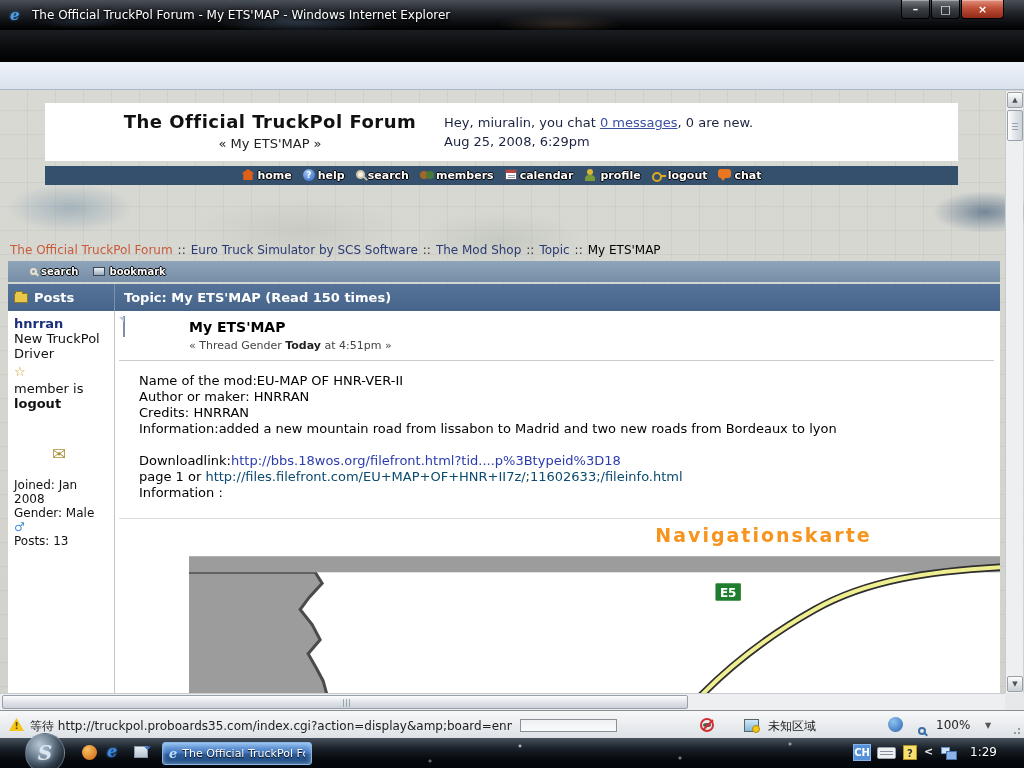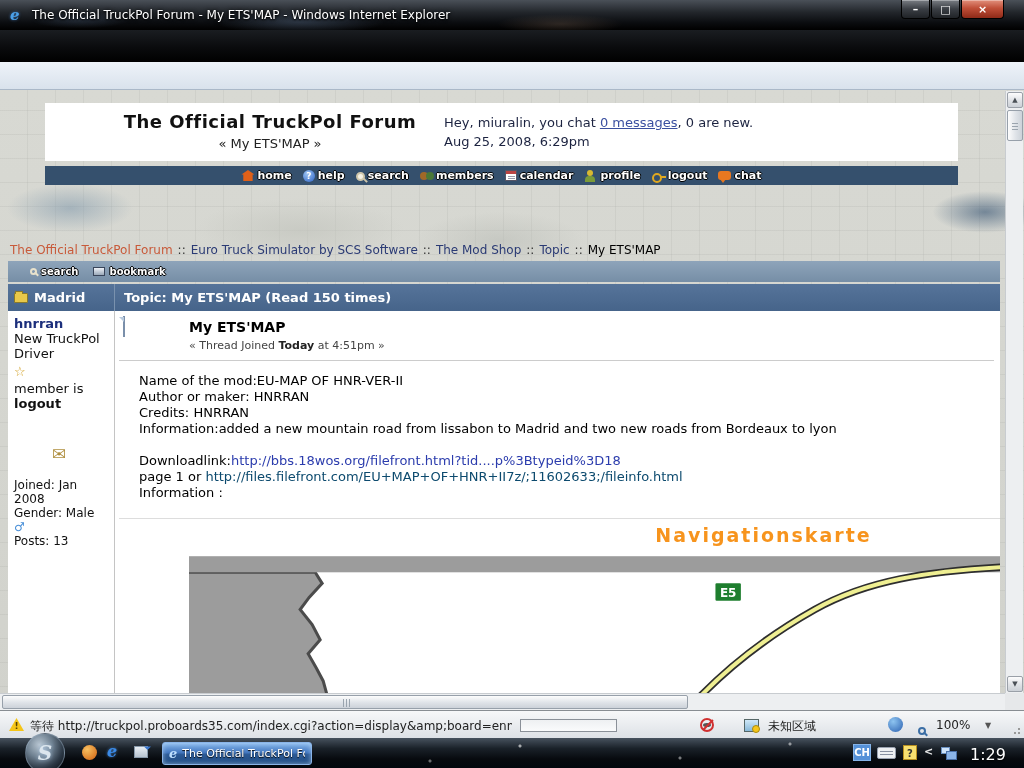--- a/index.html
+++ b/index.html
@@ -101,21 +101,21 @@
 
 .pageheader { position:absolute; left:45px; top:13px; width:913px; height:58px; background:#fff; }
 .ph-titles { position:absolute; left:60px; top:8px; width:330px; text-align:center; }
 .ph-title { font-size:18px; font-weight:bold; color:#111; letter-spacing:.5px; }
 .ph-sub { font-size:13px; color:#222; margin-top:4px; }
 .ph-greet { position:absolute; left:399px; top:10px; font-size:13px; color:#1c2340; line-height:19px; }
 .msg-link { color:#3a4fa0;text-decoration:underline; }
 
 .fnavbar { position:absolute; left:45px; top:76px; width:913px; height:19px; background:#35506d;
   display:flex; align-items:center; justify-content:center; gap:11px; }
-.fbtn { display:flex; align-items:center; gap:3px; font-size:11px; font-weight:bold; color:#fff;
+.fbtn { display:flex; gap:3px; font-size:11px; font-weight:bold; color:#fff;
   text-shadow:-1px 0 #000,1px 0 #000,0 -1px #000,0 1px #000; }
 .fb { position:relative; display:inline-block; width:13px; height:12px; flex:none; }
 .fb-home { background:#e06018; clip-path:polygon(50% 0,100% 42%,86% 42%,86% 100%,14% 100%,14% 42%,0 42%); height:11px; }
 .fb-help { border-radius:50%; background:radial-gradient(circle at 35% 30%,#9cc4f4,#2d62c4); width:12px; }
 .fb-help:after { content:"?"; position:absolute; left:0; right:0; top:0; text-align:center; font-size:9px; line-height:12px; color:#fff; text-shadow:none; }
 .fb-search { width:9px; height:9px; border:2px solid #cfc6ab; border-radius:50%; background:#f6f2e4; top:1px; }
 .fb-search:after { content:""; position:absolute; width:6px; height:2px; background:#cfc6ab; transform:rotate(45deg); right:-5px; bottom:-2px; }
 .fb-members:before { content:""; position:absolute; left:0; top:2px; width:8px; height:8px; border-radius:50%; background:#a06828; }
 .fb-members:after { content:""; position:absolute; left:6px; top:2px; width:8px; height:8px; border-radius:50%; background:#4a7838; }
 .fb-cal { background:#fff; border:1px solid #556; width:12px; height:11px; }
@@ -242,21 +242,21 @@
 .taskbtn .tb-t { font-size:11px; color:#fff; text-shadow:0 1px 1px #000; white-space:nowrap; overflow:hidden; }
 .tr-ch { position:absolute; left:853px; top:6px; width:18px; height:17px; background:#5591d8; border:1px solid #86b4e8;
   color:#fff; font-size:10px; font-weight:bold; text-align:center; line-height:16px; }
 .tr-kbd { position:absolute; left:877px; top:9px; width:19px; height:12px; background:#eef0f2; border:1px solid #9aa2b0; border-radius:2px; }
 .tr-kbd:after { content:""; position:absolute; left:2px; top:3px; width:13px; height:1px; background:#8890a0; box-shadow:0 3px 0 #8890a0; }
 .tr-q { position:absolute; left:903px; top:7px; width:14px; height:15px; background:#f8e070; border:1px solid #b89020;
   color:#333; font-size:10px; font-weight:bold; text-align:center; line-height:15px; }
 .tr-arrow { position:absolute; left:924px; top:7px; color:#e8e8e8; font-size:11px; font-weight:bold; }
 .tr-net { position:absolute; left:941px; top:9px; width:9px; height:7px; background:#cfe4fa; border:1px solid #6a90c0; }
 .tr-net:after { content:""; position:absolute; left:4px; top:3px; width:9px; height:7px; background:#8ab4e8; border:1px solid #4a70a8; }
-.tr-clock { position:absolute; left:970px; top:7px; color:#fff; font-size:16px; text-shadow:0 1px 2px #000; }
+.tr-clock { position:absolute; left:970px; top:7px; color:#fff; font-size:12px; text-shadow:0 1px 2px #000; }
 </style>
 </head>
 <body>
 
 <div id="screen">
 
   <div class="titlebar">
     <span class="ie-logo">e</span>
     <span class="win-title">The Official TruckPol Forum - My ETS'MAP - Windows Internet Explorer</span>
     <div class="win-controls">
@@ -404,21 +404,21 @@
       <span class="abtn">
           <span class="ab-book"></span>
           <span>bookmark</span>
         </span>
     </div>
 
     <div class="ttable">
       <div class="thead">
         <div class="th-author">
             <span class="folder"></span>
-            <span>Madrid</span>
+            <span>Posts</span>
           </div>
         <div class="th-topic">Topic: My ETS'MAP (Read 150 times)</div>
       </div>
       <div class="tbody">
         <div class="author-cell">
           <div class="a-name">hnrran</div>
           <div>New TruckPol Driver</div>
           <div class="a-star">☆</div>
           <div>member is</div>
           <div class="a-online">logout</div>
@@ -426,21 +426,21 @@
           <div class="a-meta">
             <div>Joined: Jan 2008</div>
             <div><span>Gender: Male </span><span class="male">♂</span></div>
             <div>Posts: 13</div>
           </div>
         </div>
         <div class="post-cell">
           <div class="p-head"><span class="p-paper"></span></div>
           <div class="p-titles">
             <div class="p-title">My ETS'MAP</div>
-            <div class="p-started"><span>« Thread Joined </span><b>Today</b><span> at 4:51pm »</span></div>
+            <div class="p-started"><span>« Thread Gender </span><b>Today</b><span> at 4:51pm »</span></div>
           </div>
           <div class="p-div"></div>
           <div class="p-body">
             <div>Name of the mod:EU-MAP OF HNR-VER-II</div>
             <div>Author or maker: HNRRAN</div>
             <div>Credits: HNRRAN</div>
             <div>Information:added a new mountain road from lissabon to Madrid and two new roads from Bordeaux to lyon</div>
             <div>&nbsp;</div>
             <div><span>Downloadlink:</span><a class="lnk-blue">http://bbs.18wos.org/filefront.html?tid....p%3Btypeid%3D18</a></div>
             <div><span>page 1 or </span><a class="lnk-red">http://files.filefront.com/EU+MAP+OF+HNR+II7z/;11602633;/fileinfo.html</a></div>

